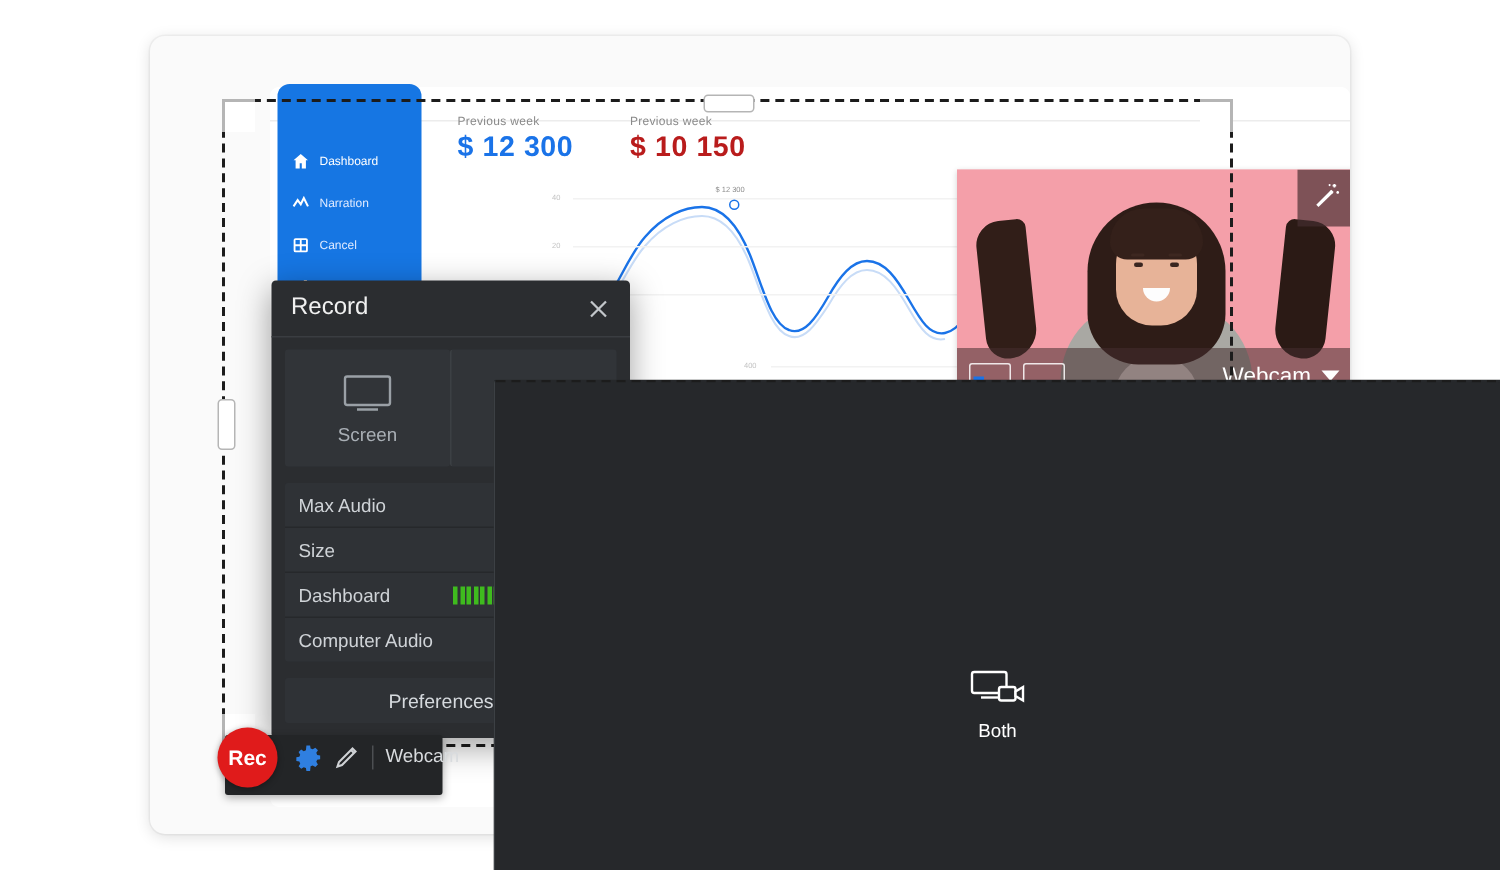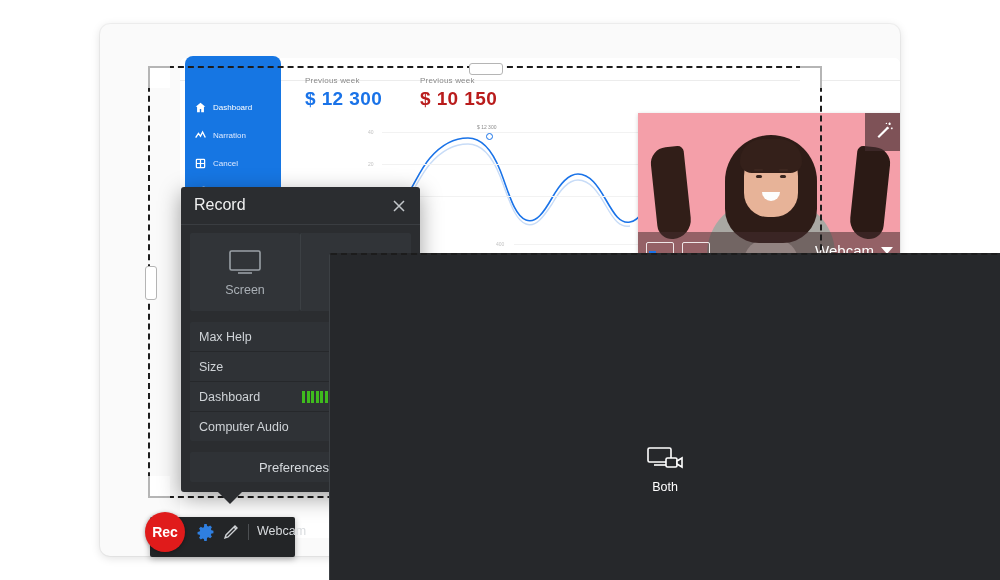--- a/index.html
+++ b/index.html
@@ -159,21 +159,21 @@
   }
   .prefs span{font-size:13px;color:#d6dade;}
 
   .rec-tail{
     position:absolute;left:36px;bottom:-12px;width:0;height:0;
     border-left:13px solid transparent;border-right:13px solid transparent;border-top:13px solid #2b2d30;
   }
 
   
   .toolbar{
-    position:absolute;left:150px;top:517px;width:145px;height:40px;
+    position:absolute;left:150px;top:490px;width:145px;height:40px;
     background:#232527;border-radius:2px;display:flex;align-items:center;
     box-shadow:0 2px 6px rgba(0,0,0,.3);
   }
   .tb-grip{width:9px;height:16px;margin-left:4px;display:flex;gap:2px;}
   .tb-grip i{width:1.5px;height:16px;background:#53565a;display:block;}
   .recbtn{
     position:absolute;left:-5px;top:-5px;width:40px;height:40px;border-radius:50%;
     background:#e01b1b;display:flex;align-items:center;justify-content:center;
     box-shadow:0 1px 4px rgba(0,0,0,.35);
   }
@@ -441,21 +441,21 @@
             <rect x="20" y="12" width="11" height="9" rx="1.5" fill="#26282b"></rect>
             <path d="M31 15l5-3v9l-5-3z" fill="#26282b"></path>
           </svg>
         </span>
         <span class="mode-lbl">Both</span>
       </div>
     </div>
 
     <div class="rows">
       <div class="row">
-        <span class="row-lbl">Max Help</span>
+        <span class="row-lbl">Max Audio</span>
         <span class="row-val">
           <span>None</span>
         </span>
         <span class="chev"></span>
       </div>
       <div class="row">
         <span class="row-lbl">Size</span>
         <span class="row-val">
           <span>720p</span>
         </span>

